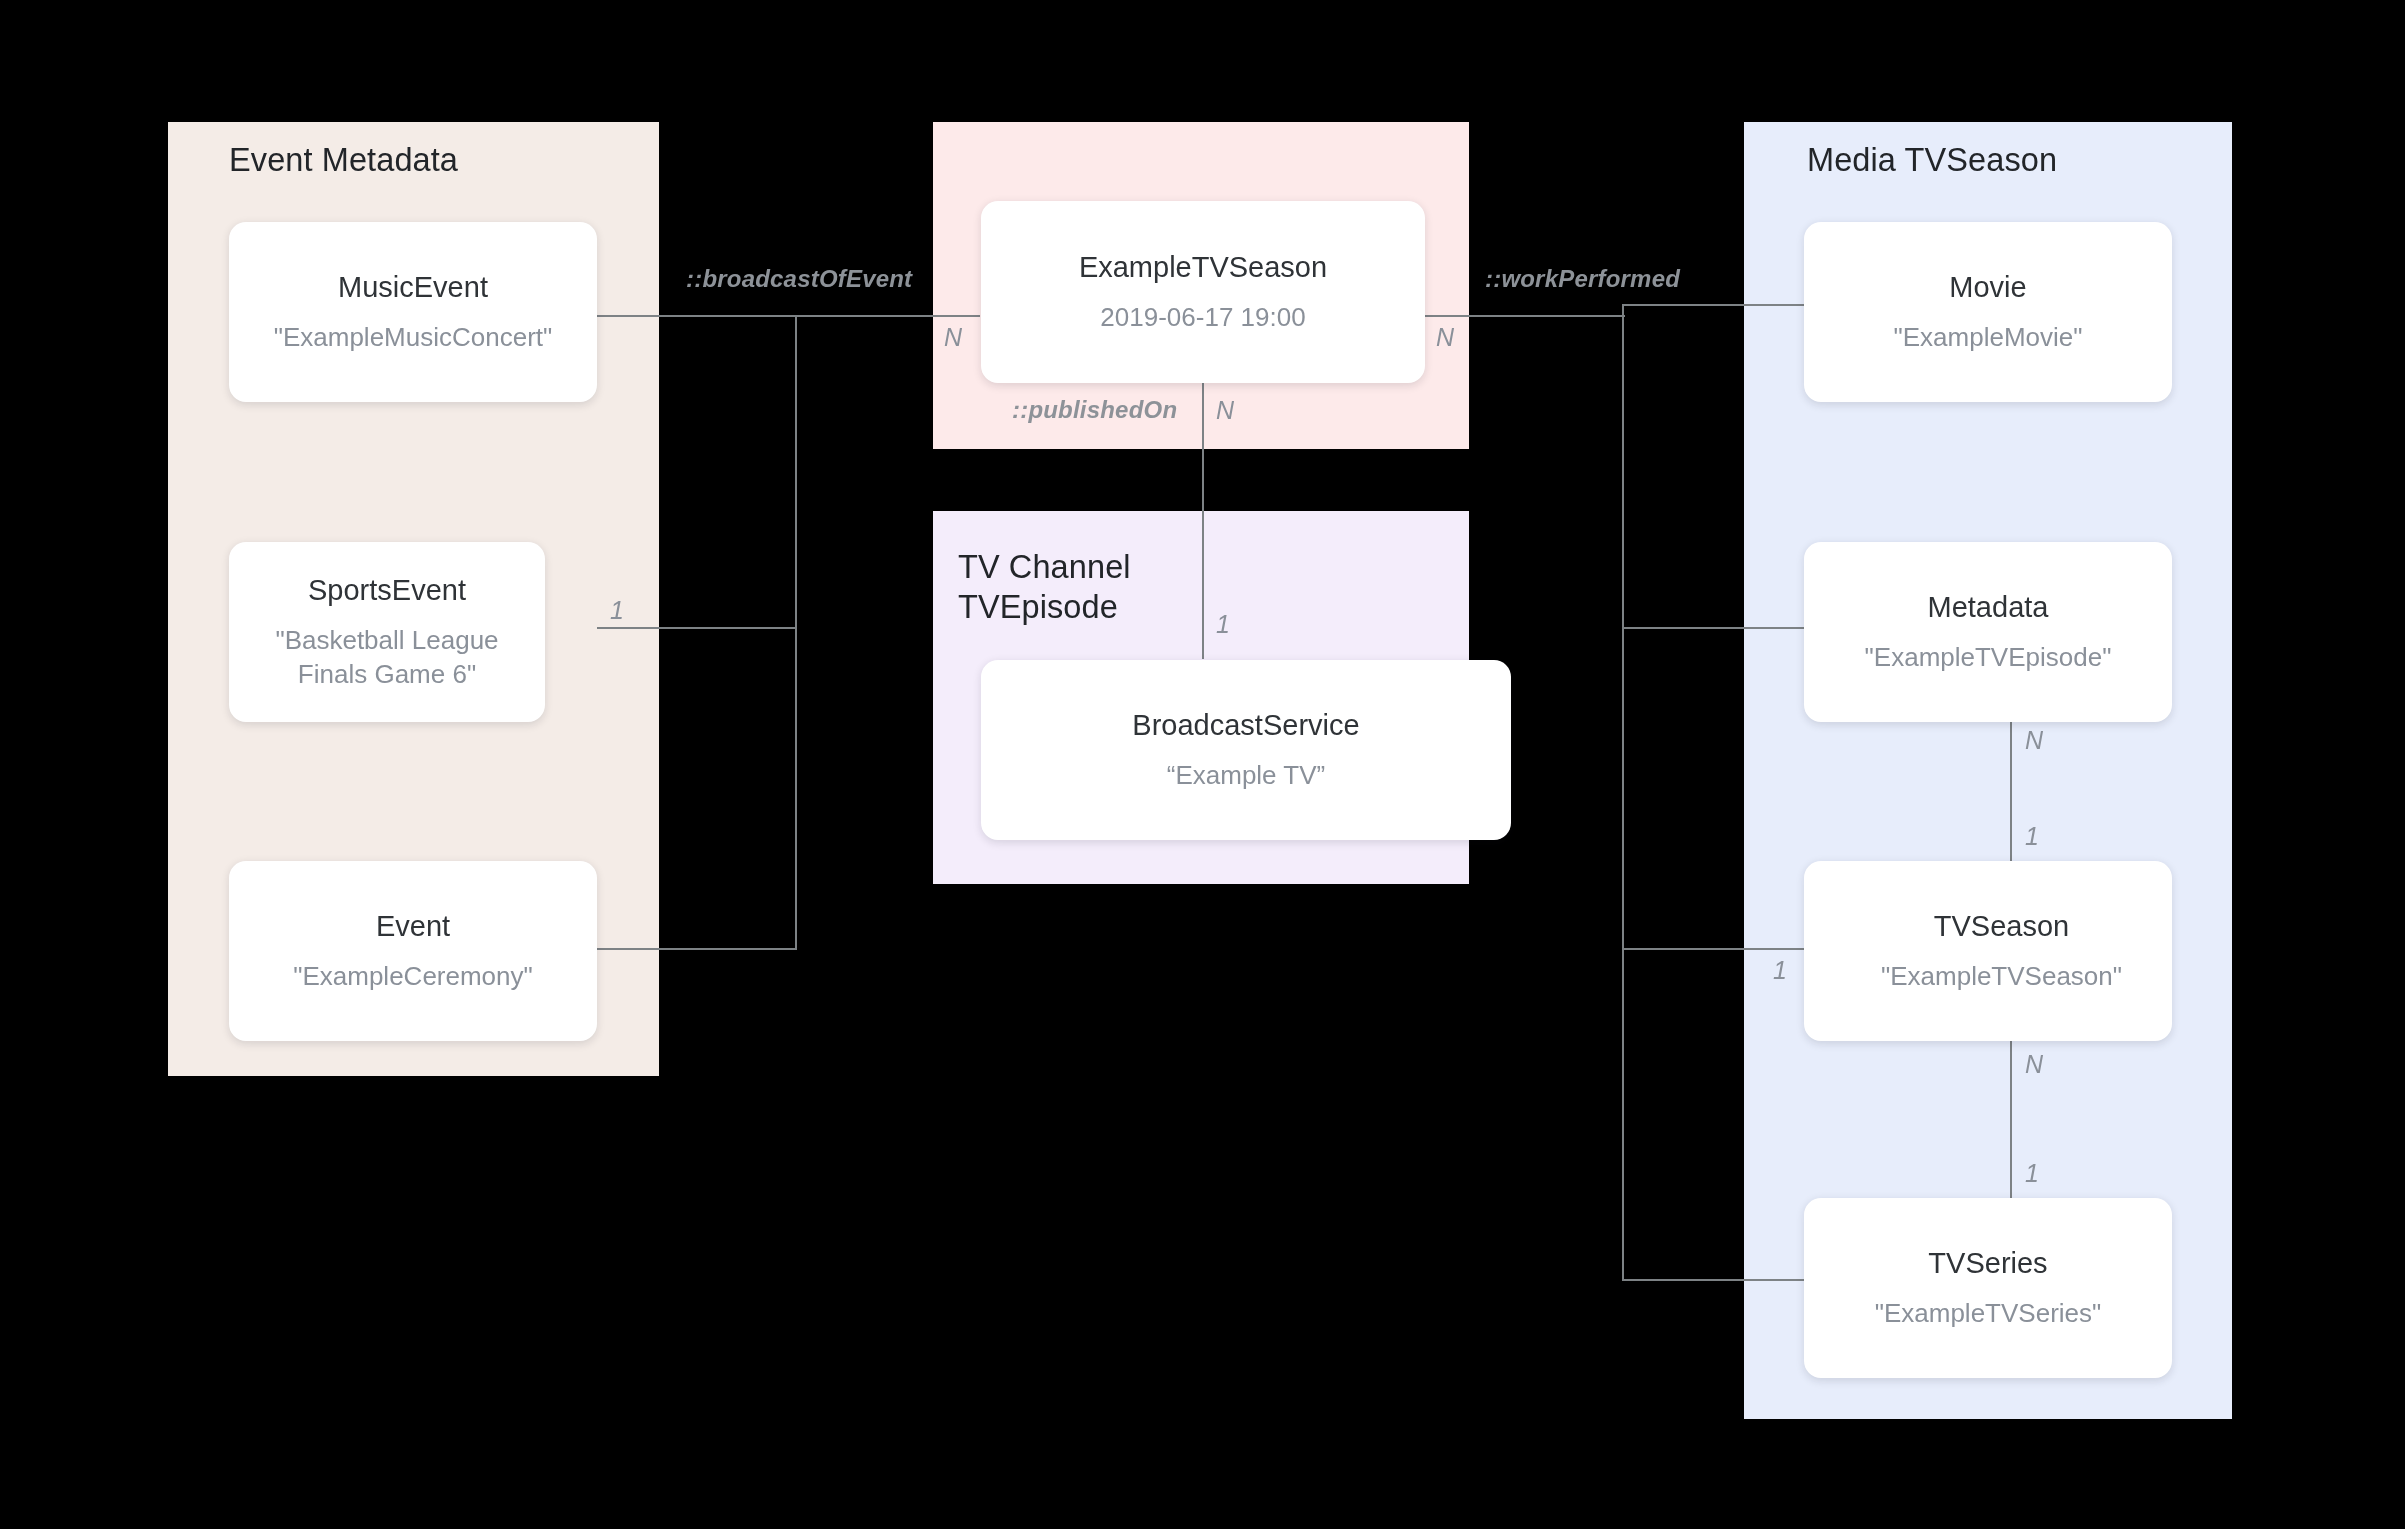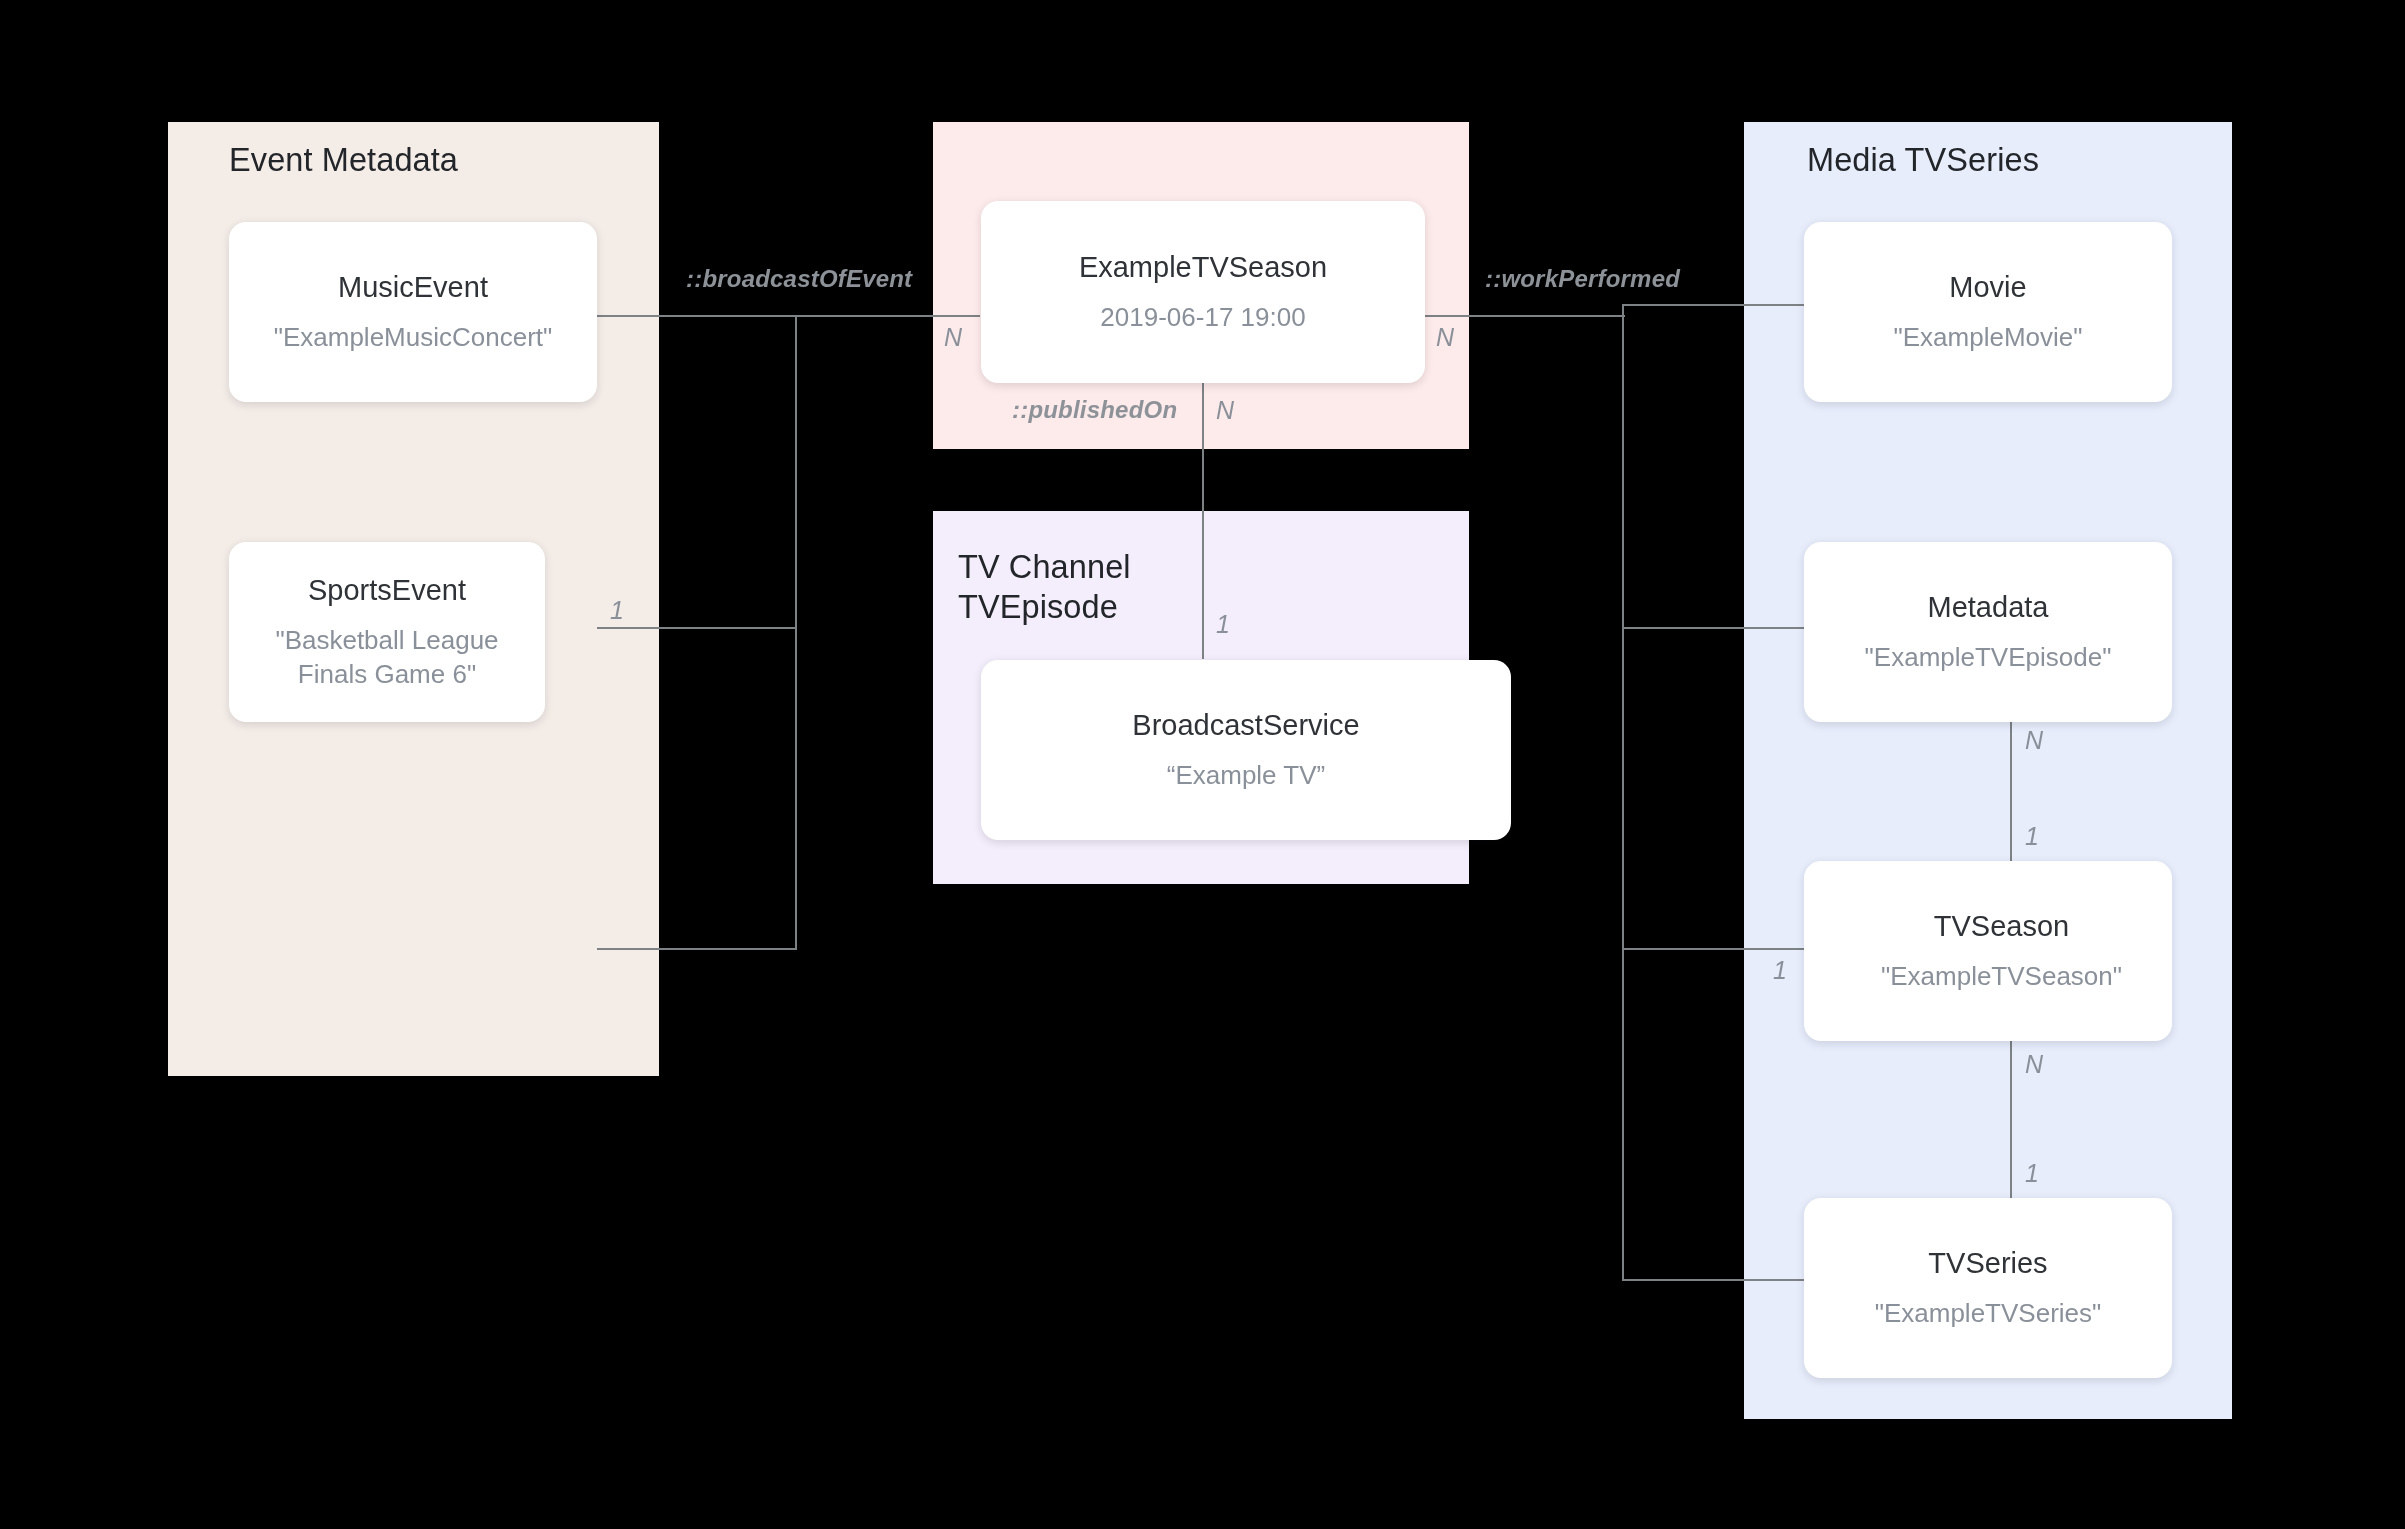--- a/index.html
+++ b/index.html
@@ -92,21 +92,21 @@
   <div class="panel" style="left:933px; top:122px; width:536px; height:327px; background:#fdeaea;"></div>
 
   <div class="panel" style="left:933px; top:511px; width:536px; height:373px; background:#f4edfb;"></div>
 
   <div class="panel" style="left:1744px; top:122px; width:488px; height:1297px; background:#e7edfb;"></div>
 
   <div class="panel-title" style="left:229px; top:141px; width:382px;">Event Metadata</div>
 
   <div class="panel-title" style="left:958px; top:548px; width:182px;">TV Channel TVEpisode</div>
 
-  <div class="panel-title" style="left:1807px; top:141px; width:401px;">Media TVSeries</div>
+  <div class="panel-title" style="left:1807px; top:141px; width:401px;">Media TVSeason</div>
 
   <div class="conn h" style="left:597px; top:315px; width:199px;"></div>
 
   <div class="conn h" style="left:597px; top:627px; width:199px;"></div>
 
   <div class="conn h" style="left:597px; top:948px; width:199px;"></div>
 
   <div class="conn v" style="left:795px; top:315px; height:635px;"></div>
 
   <div class="conn h" style="left:795px; top:315px; width:185px;"></div>
@@ -157,20 +157,24 @@
   <div class="card" style="left:229px; top:222px; width:368px; height:180px;">
     <div class="card-title">MusicEvent</div>
     <div class="card-value">"ExampleMusicConcert"</div>
   </div>
 
   <div class="card" style="left:229px; top:542px; width:316px; height:180px;">
     <div class="card-title">SportsEvent</div>
     <div class="card-value" style="max-width:325px;">"Basketball League Finals Game 6"</div>
   </div>
 
+  <div class="card" style="left:229px; top:861px; width:368px; height:180px;">
+    <div class="card-title">Event</div>
+    <div class="card-value">"ExampleCeremony"</div>
+  </div>
 
   <div class="card" style="left:981px; top:201px; width:444px; height:182px;">
     <div class="card-title">ExampleTVSeason</div>
     <div class="card-value">2019-06-17 19:00</div>
   </div>
 
   <div class="card" style="left:981px; top:660px; width:530px; height:180px;">
     <div class="card-title">BroadcastService</div>
     <div class="card-value">“Example TV”</div>
   </div>

